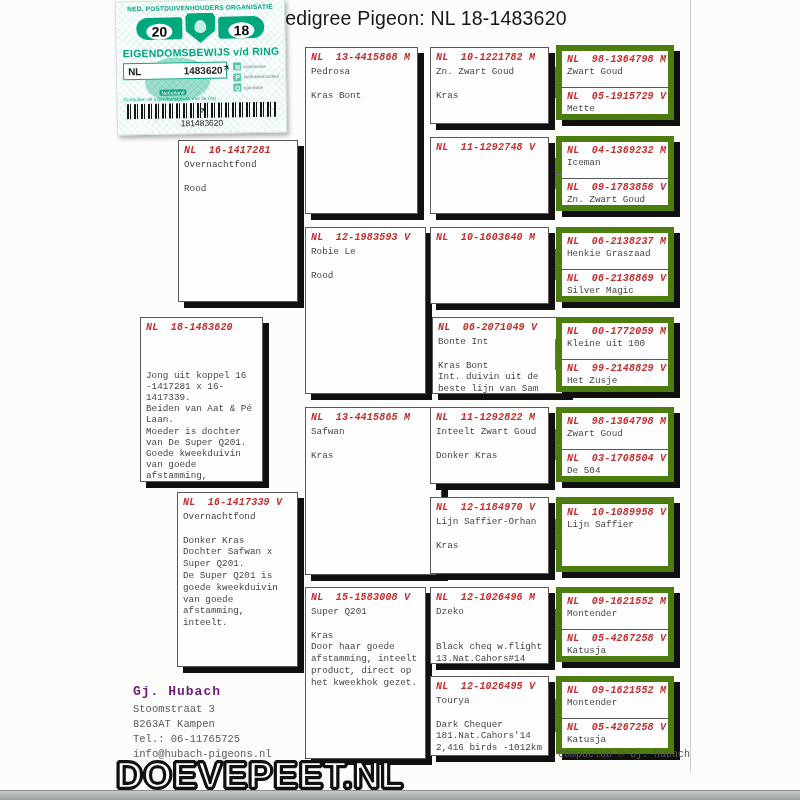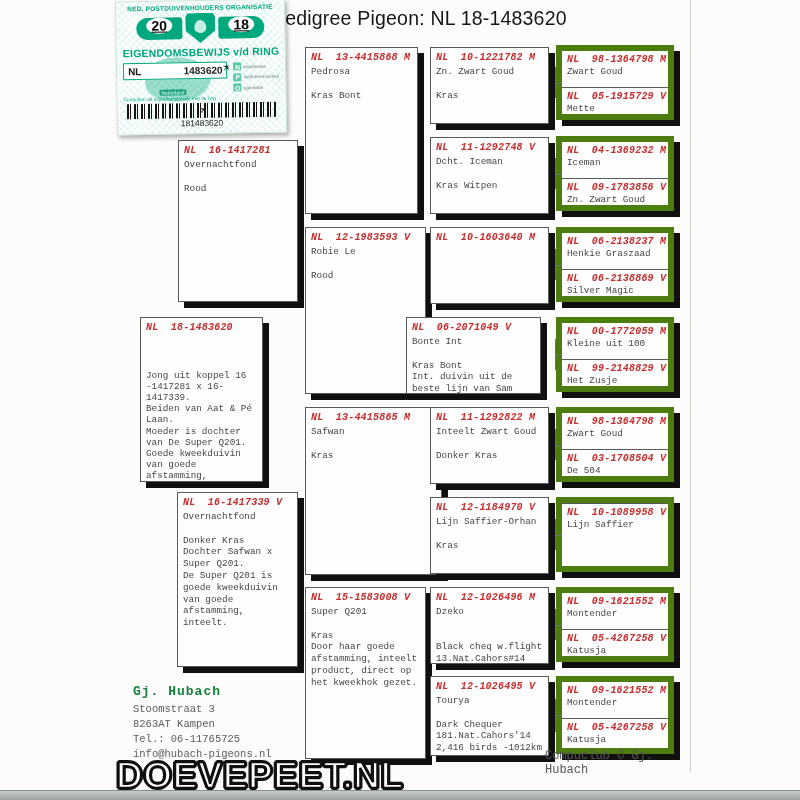--- a/index.html
+++ b/index.html
@@ -14,22 +14,22 @@
   #card{position:absolute;left:116px;top:0;width:170px;height:134px;box-sizing:border-box;
         padding:3px 6px 2px 6px;z-index:5;transform:rotate(-1deg);
         background:
           repeating-linear-gradient(45deg,rgba(0,168,126,.10) 0 1px,transparent 1px 5px),
           repeating-linear-gradient(-45deg,rgba(0,168,126,.10) 0 1px,transparent 1px 5px),
           #fdfffe;
         border:1px solid #cfe4dc;box-shadow:2px 3px 4px rgba(0,0,0,.3);}
   .card-org{font-size:6.5px;font-weight:bold;color:#00a87e;text-align:center;
             letter-spacing:.2px;white-space:nowrap;}
   .emblem-row{display:flex;align-items:center;justify-content:center;gap:3px;height:32px;margin-top:1px;}
-  .wing{width:46px;height:22px;background:#00a87e;display:flex;align-items:flex-start;
-        justify-content:center;text-decoration:underline;}
+  .wing{width:46px;height:22px;background:#00a87e;display:flex;align-items:flex-end;
+        justify-content:center;}
   .wing-l{border-radius:11px 3px 3px 11px;}
   .wing-r{border-radius:3px 11px 11px 3px;}
   .year{background:#fff;border-radius:50%;padding:0 5px;font-size:14px;font-weight:bold;color:#050505;}
   .shield{width:30px;height:30px;background:#00a87e;
           clip-path:polygon(8% 0,92% 0,100% 14%,100% 58%,50% 100%,0 58%,0 14%);
           position:relative;}
   .shield:after{content:"";position:absolute;left:9px;top:7px;width:12px;height:13px;
                 background:#e9fbf4;border-radius:50% 50% 50% 50%/60% 60% 40% 40%;opacity:.85;}
   .card-doctype{font-size:10.5px;font-weight:bold;color:#00a87e;letter-spacing:.2px;
                 text-align:center;margin-top:2px;white-space:nowrap;}
@@ -70,24 +70,24 @@
   .gframe{position:absolute;left:556px;width:118px;background:#fefefe;border:6px solid #4d7c0f;
           box-shadow:6px 6px 0 #101010;box-sizing:border-box;}
   .gframe:before{content:"";position:absolute;left:-7px;top:25%;height:50%;width:1px;background:#6f6f6f;}
   .gframe:after{content:"";position:absolute;left:-7px;top:50%;width:7px;height:1px;background:#6f6f6f;}
   .gentry{height:36px;box-sizing:border-box;padding:2px 5px;}
   .gname{font-family:"Liberation Mono",monospace;font-size:9.3px;line-height:12px;color:#474747;}
   .gdiv{height:1px;background:#595959;}
 
   
   #breeder{position:absolute;left:133px;top:684px;font-family:"Liberation Mono",monospace;}
-  #breeder .bname{font-size:13px;font-weight:bold;color:#15803d;letter-spacing:1px;}
+  #breeder .bname{font-size:13px;font-weight:bold;color:#701a75;letter-spacing:1px;}
   #breeder .baddr{font-size:10.5px;line-height:15px;color:#5c5c5c;white-space:pre-line;margin-top:3px;}
-  #credit{position:absolute;left:545px;top:749px;width:145px;text-align:left;
-          font-family:"Liberation Mono",monospace;font-size:12px;color:#555;}
+  #credit{position:absolute;left:545px;top:749px;width:145px;text-align:right;
+          font-family:"Liberation Mono",monospace;font-size:10px;color:#555;}
   #watermark{position:absolute;left:116px;top:755px;font-size:37px;font-weight:bold;
              letter-spacing:.5px;color:#fff;-webkit-text-stroke:2.5px #101010;
              text-shadow:2px 0 #101010,-2px 0 #101010,0 2px #101010,0 -2px #101010;z-index:6;}
   #scan-line{position:absolute;left:690px;top:0;width:1px;height:772px;background:rgba(115,125,122,.35);}
   #bottom-edge{position:absolute;left:0;bottom:0;width:800px;height:9px;z-index:7;
                border-top:1px solid #8a918f;background:linear-gradient(#c6cbc9,#9ba3a1);}
 </style>
 </head>
 <body>
 
@@ -203,28 +203,25 @@
 </div>
 
 <div class="pbox tick" style="left:430px;top:47px;width:119px;height:77px">
   <div class="ring">NL  10-1221782 M</div>
   <div class="pbody">Zn. Zwart Goud
 
 Kras</div>
 </div>
 <div class="pbox tick" style="left:430px;top:137px;width:119px;height:77px">
   <div class="ring">NL  11-1292748 V</div>
-  <div class="pbody">Dcht. Iceman
-
-Kras Witpen</div>
 </div>
 <div class="pbox tick" style="left:430px;top:227px;width:119px;height:77px">
   <div class="ring">NL  10-1603640 M</div>
 </div>
-<div class="pbox tick" style="left:406px;top:317px;width:135px;height:77px">
+<div class="pbox tick" style="left:432px;top:317px;width:135px;height:77px">
   <div class="ring">NL  06-2071049 V</div>
   <div class="pbody">Bonte Int
 
 Kras Bont
 Int. duivin uit de
 beste lijn van Sam</div>
 </div>
 <div class="pbox tick" style="left:430px;top:407px;width:119px;height:77px">
   <div class="ring">NL  11-1292822 M</div>
   <div class="pbody">Inteelt Zwart Goud

